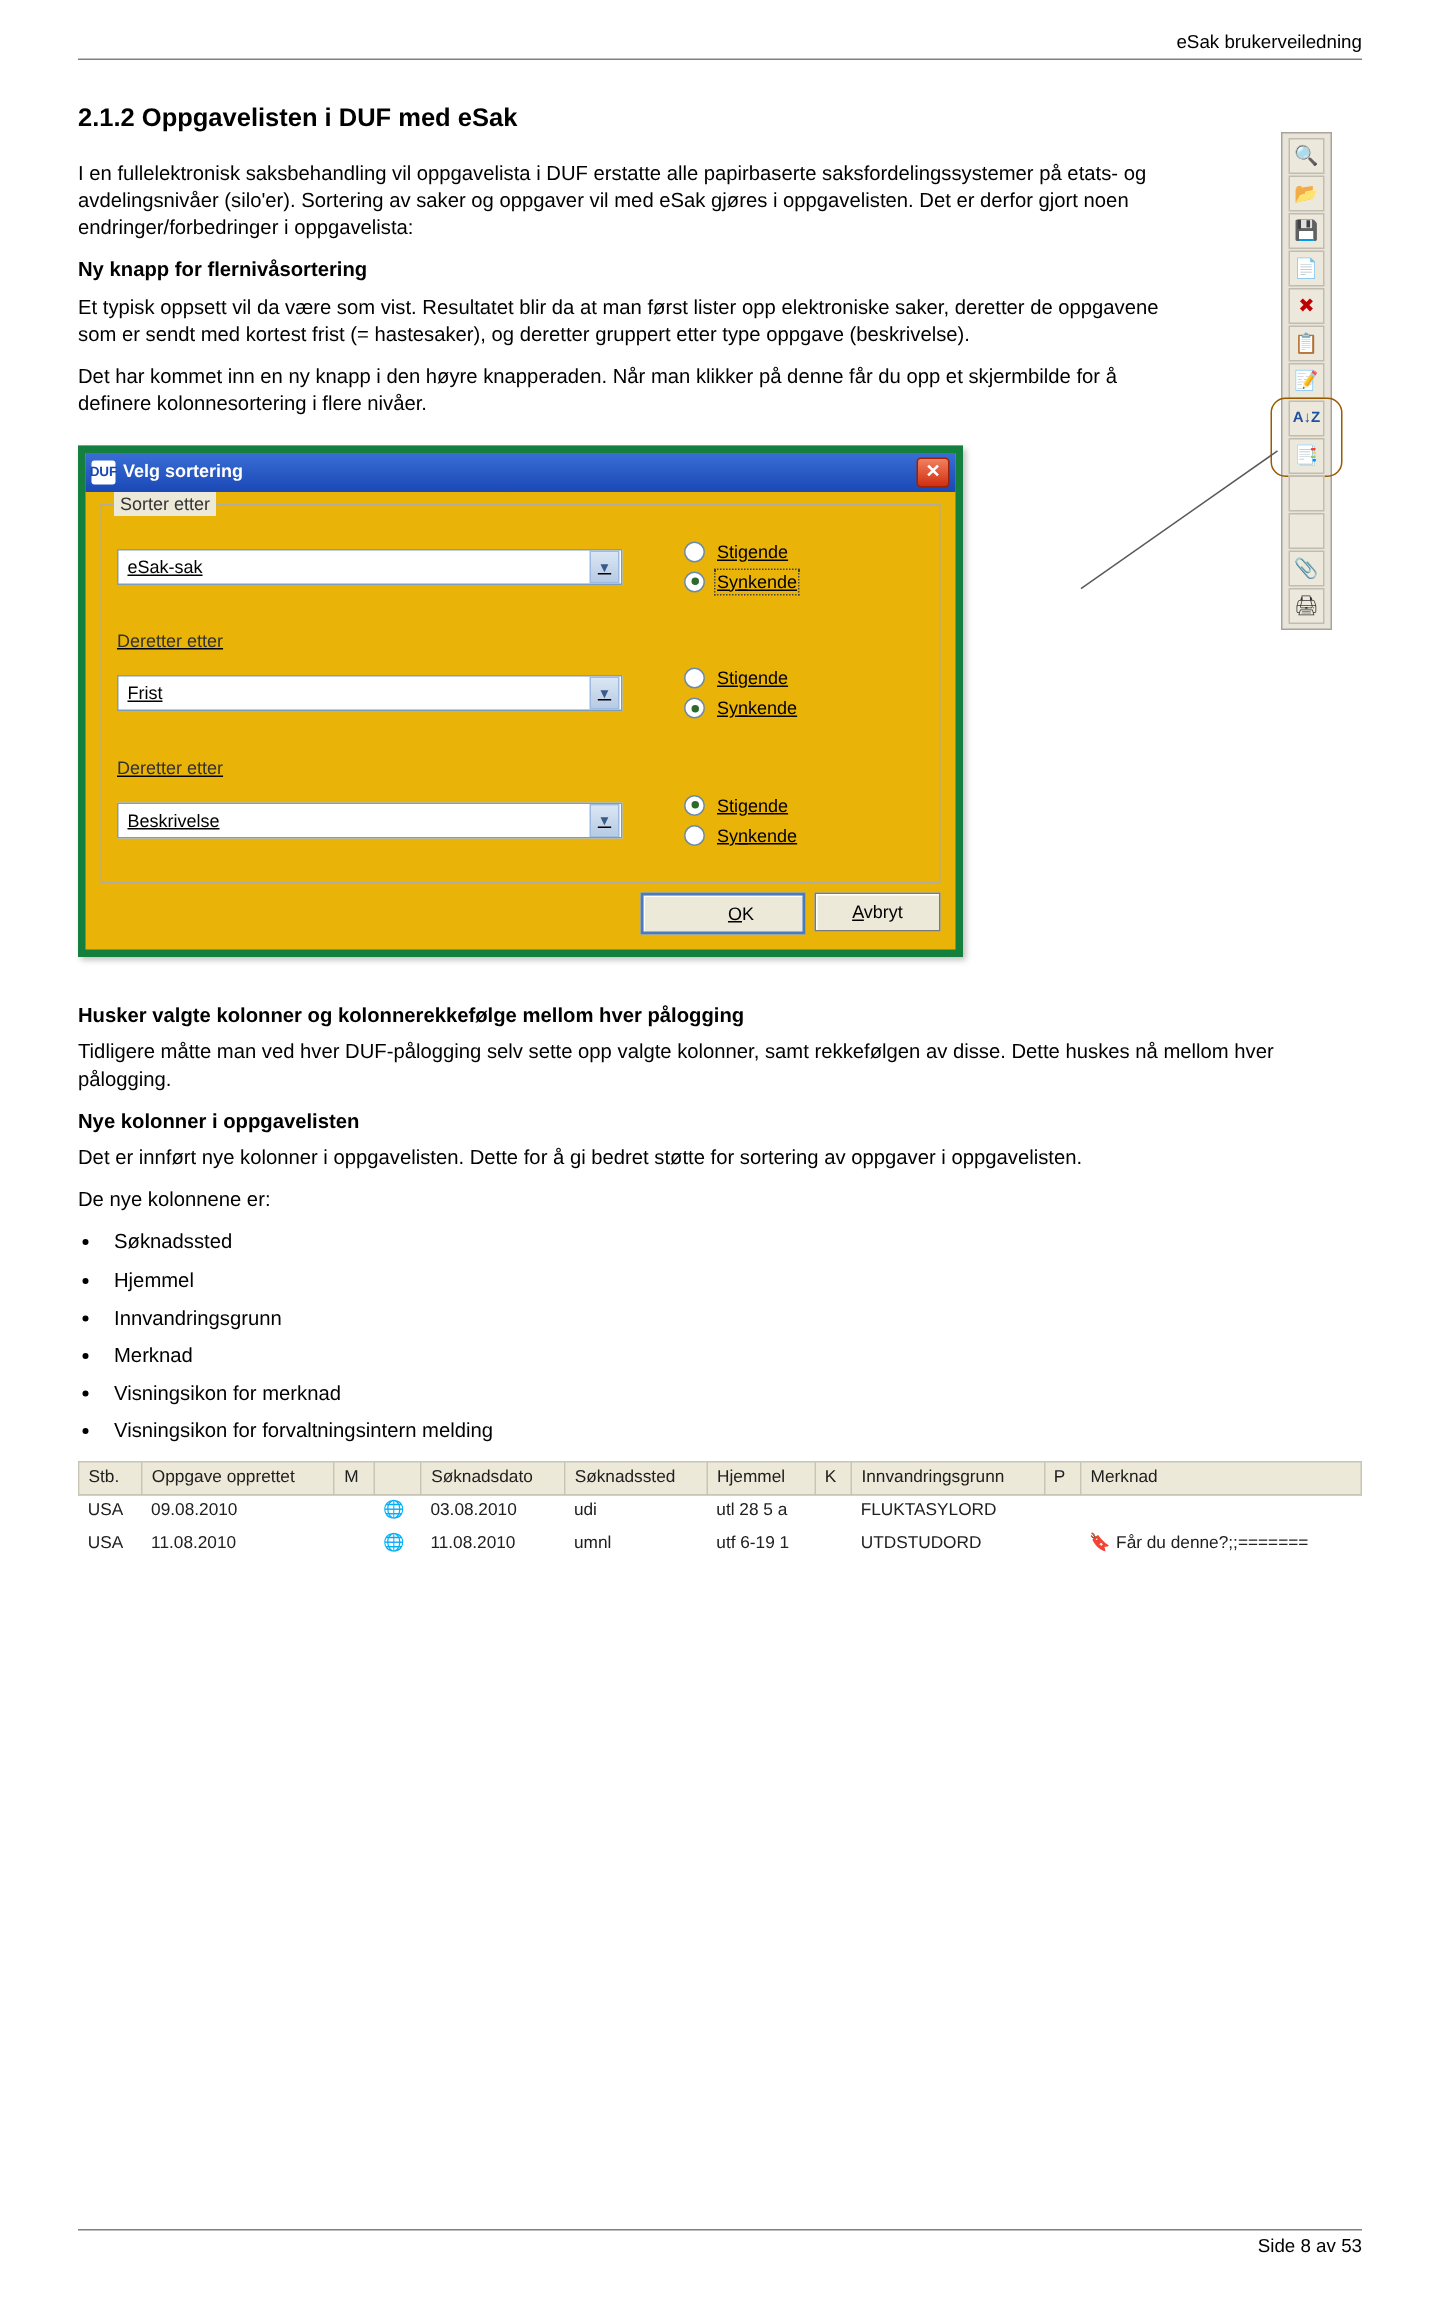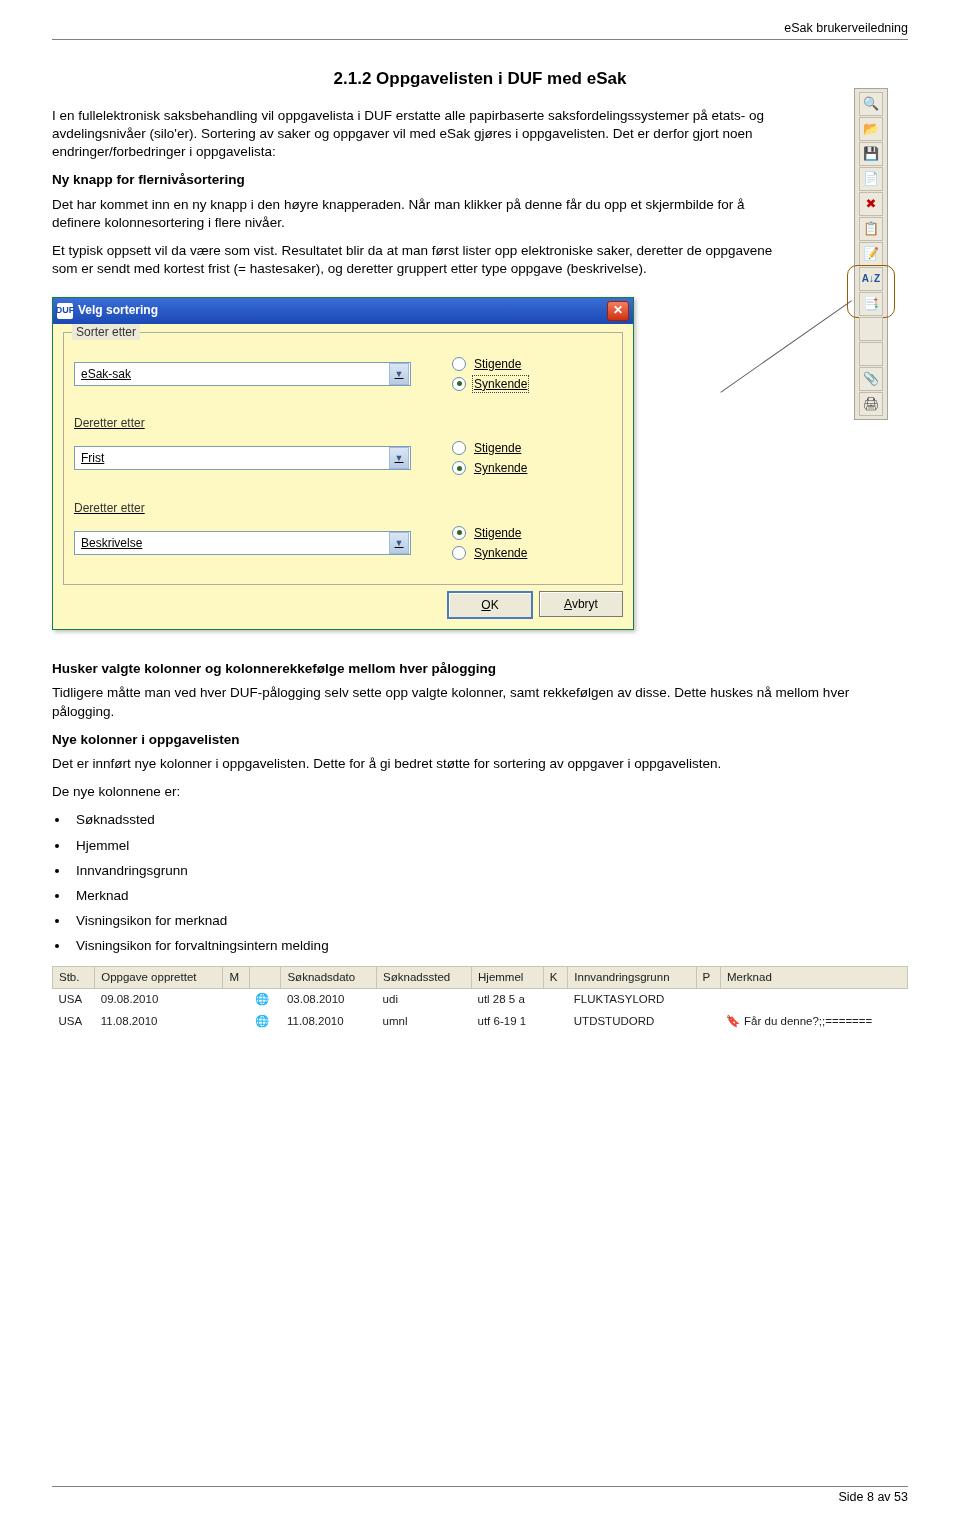--- a/index.html
+++ b/index.html
@@ -23,21 +23,20 @@
     text-align:right;
     font-size:12.5px;
     border-bottom:1.5px solid #808080;
     padding-bottom:2px;
     margin-bottom:28px;
   }
   h2{
     font-size:17px;
     font-weight:bold;
     margin:0 0 16px 0;
-    text-align:center;
   }
   .body-text{
     margin:0 0 10px 0;
     max-width:730px;
   }
   .bold-line{font-weight:bold;margin:6px 0 6px 0;}
   ul.bullets{margin:4px 0 10px 18px;padding:0;}
   ul.bullets li{margin:7px 0;list-style:disc;padding-left:6px;}
 
   
@@ -75,22 +74,22 @@
     border-top:1px solid #5a5a5a;
     transform:rotate(-35deg);
     transform-origin:right center;
   }
 
   
   .dialog{
     position:relative;
     margin:18px 0 30px 0;
     width:580px;
-    background:#fef9c3;
-    border:1px solid #15803d;
+    background:#eab308;
+    border:5px solid #15803d;
     box-shadow:2px 2px 4px rgba(0,0,0,0.25);
     font-family:Tahoma,Arial,sans-serif;
     font-size:12px;
   }
   .titlebar{
     height:26px;
     background:linear-gradient(#3a6ed5,#1a48b5);
     display:flex;align-items:center;
     color:#fff;font-weight:bold;
     padding:0 4px;
@@ -147,21 +146,21 @@
   }
   .radio.sel .dot::after{content:"";width:5px;height:5px;border-radius:50%;background:#2a6a2a;}
   .radio .lbl{border:1px dotted transparent;padding:0 1px;}
   .radio.focus .lbl{border-color:#444;}
   .btnrow{display:flex;justify-content:flex-end;gap:6px;margin-top:6px;}
   .winbtn{
     width:82px;height:24px;background:#ece9d8;border:1px solid #7a7a7a;
     display:flex;align-items:center;justify-content:center;color:#000;
     box-shadow:inset 1px 1px 0 #fff;
   }
-  .winbtn.def{border:2px solid #4a7ac0;}
+  .winbtn.def{border:2px solid #4a7ac0;padding-left:24px;}
   .und{text-decoration:underline;}
 
   
   .datatable{
     width:100%;
     border-collapse:collapse;
     font-family:Tahoma,Arial,sans-serif;
     font-size:11.5px;
     background:#fff;
     margin-top:4px;
@@ -192,22 +191,22 @@
 </head>
 <body>
 
 <div class="page">
   <div class="hdr">eSak brukerveiledning</div>
 
   <h2>2.1.2   Oppgavelisten i DUF med eSak</h2>
 
   <p class="body-text">I en fullelektronisk saksbehandling vil oppgavelista i DUF erstatte alle papirbaserte saksfordelingssystemer på etats- og avdelingsnivåer (silo'er). Sortering av saker og oppgaver vil med eSak gjøres i oppgavelisten. Det er derfor gjort noen endringer/forbedringer i oppgavelista:</p>
   <p class="bold-line">Ny knapp for flernivåsortering</p>
+  <p class="body-text">Et typisk oppsett vil da være som vist. Resultatet blir da at man først lister opp elektroniske saker, deretter de oppgavene som er sendt med kortest frist (= hastesaker), og deretter gruppert etter type oppgave (beskrivelse).</p>
   <p class="body-text">Det har kommet inn en ny knapp i den høyre knapperaden. Når man klikker på denne får du opp et skjermbilde for å definere kolonnesortering i flere nivåer.</p>
-  <p class="body-text">Et typisk oppsett vil da være som vist. Resultatet blir da at man først lister opp elektroniske saker, deretter de oppgavene som er sendt med kortest frist (= hastesaker), og deretter gruppert etter type oppgave (beskrivelse).</p>
 
   <div class="vtoolbar">
     <div class="tbtn">🔍</div>
     <div class="tbtn">📂</div>
     <div class="tbtn">💾</div>
     <div class="tbtn">📄</div>
     <div class="tbtn" style="color:#c00000">✖</div>
     <div class="tbtn">📋</div>
     <div class="tbtn">📝</div>
     <div class="wrap">

